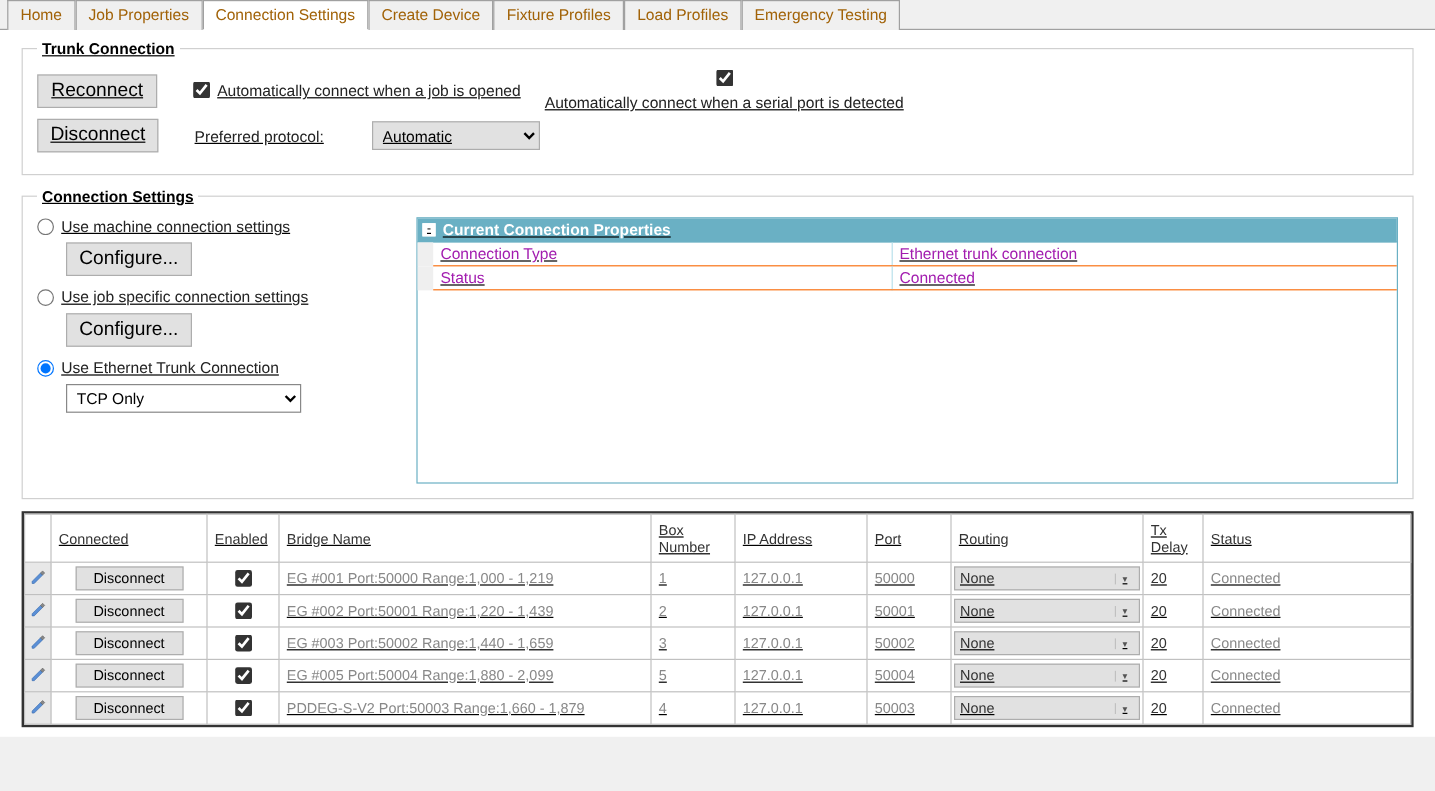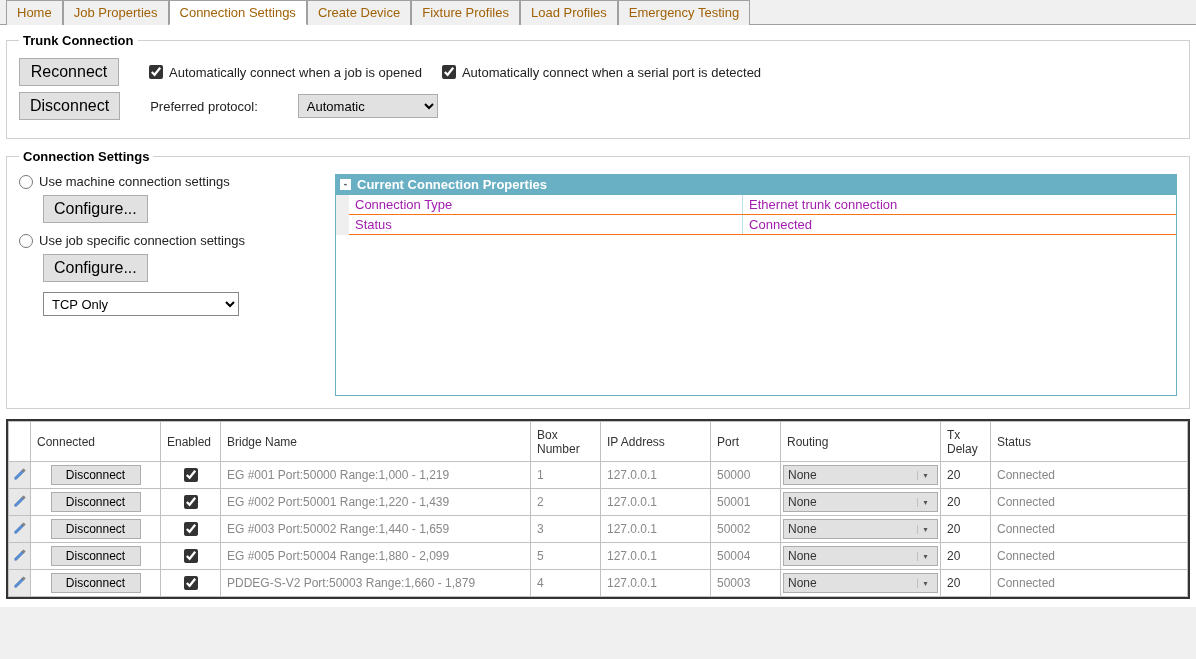--- a/index.html
+++ b/index.html
@@ -29,21 +29,22 @@
   position: relative;
   color: #a16207;
 }
 .tab.active {
   background: #fff;
   border-bottom: 1px solid #fff;
   z-index: 2;
 }
 .content {
   background: #fff;
-  padding: 8px 6px;
+  padding: 8px 18px;
+  text-decoration: underline;
 }
 fieldset {
   border: 1px solid #d0d0d0;
   margin-bottom: 10px;
   padding: 10px 12px 12px 12px;
   position: relative;
 }
 legend {
   padding: 0 4px;
   font-weight: bold;
@@ -229,21 +230,21 @@
 
   <fieldset>
     <legend>Trunk Connection</legend>
 
     <div class="row">
       <button class="btn">Reconnect</button>
       <label style="display:flex;gap:6px;margin-left:20px;">
         <input type="checkbox" checked="" style="">
         <span class="label-text">Automatically connect when a job is opened</span>
       </label>
-      <label style="display:flex;align-items:center;gap:6px;margin-left:10px;">
+      <label style="display:flex;align-items:center;gap:6px;margin-left:10px;flex-direction:column;">
         <input type="checkbox" checked="" style="">
         <span class="label-text">Automatically connect when a serial port is detected</span>
       </label>
     </div>
 
     <div class="row">
       <button class="btn">Disconnect</button>
       <span class="label-text" style="margin-left:20px;">Preferred protocol:</span>
       <select style="width:140px;margin-left:30px;">
         <option>Automatic</option>
@@ -266,20 +267,24 @@
         </div>
 
         <div class="radio-row">
           <input type="radio" name="cs" style="">
           <span class="label-text">Use job specific connection settings</span>
         </div>
         <div class="configure-wrap">
           <button class="btn" style="min-width:90px;">Configure...</button>
         </div>
 
+        <div class="radio-row">
+          <input type="radio" name="cs" checked="" style="">
+          <span class="label-text">Use Ethernet Trunk Connection</span>
+        </div>
         <div class="configure-wrap">
           <select style="width:196px;background:#fff;border:1px solid #888;">
             <option>TCP Only</option>
           </select>
         </div>
 
         <div style="height:30px;"></div>
 
       </div>
 

